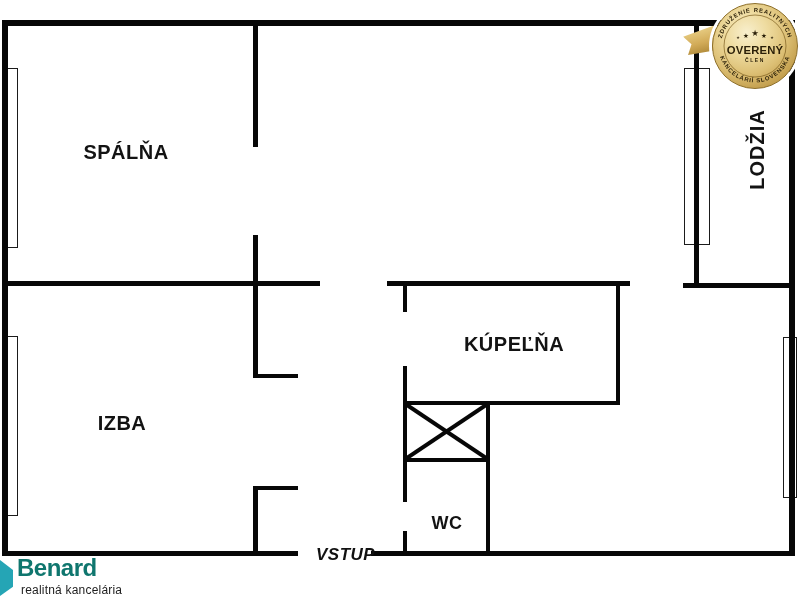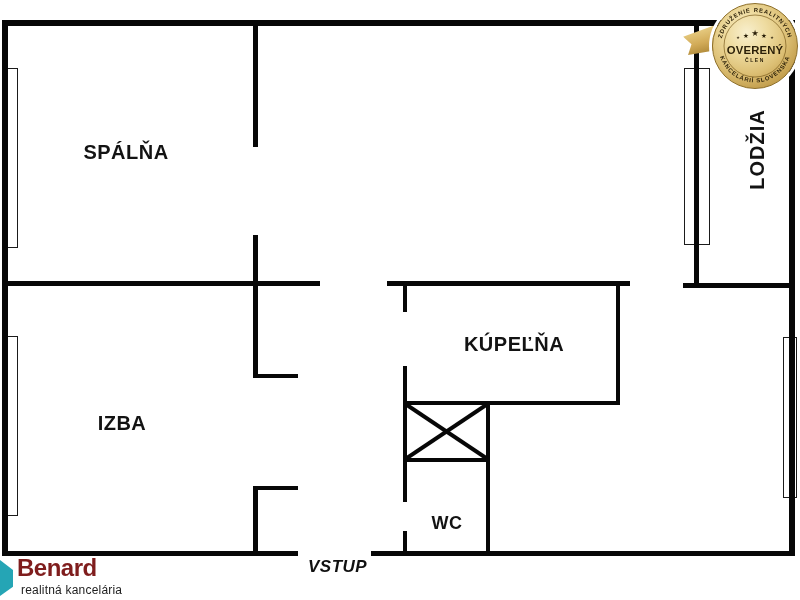--- a/index.html
+++ b/index.html
@@ -37,21 +37,21 @@
   .badge-svg{position:absolute;left:705px;top:-4px;width:100px;height:100px;}
   .badge-svg text{fill:#2a1f08;}
   
   .logo-accent{
     position:absolute;left:0;top:560px;width:13px;height:36px;
     background:#25a5b5;
     clip-path:polygon(0 0,100% 28%,100% 74%,0 100%);
   }
   .logo-name{
     position:absolute;left:17px;top:556px;font-size:24px;font-weight:700;
-    color:#7f1d1d;letter-spacing:-.5px;line-height:24px;
+    color:#0f766e;letter-spacing:-.5px;line-height:24px;
   }
   .logo-tagline{
     position:absolute;left:21px;top:583px;font-size:12px;color:#1d1d1d;letter-spacing:.2px;
   }
 </style>
 </head>
 <body>
 
 <div style="position:absolute;left:0;top:0;width:796px;height:600px;">
 
@@ -92,21 +92,21 @@
 
   <div class="wall" style="left:403px;top:462px;width:4px;height:40px;"></div>
   <div class="wall" style="left:403px;top:531px;width:4px;height:25px;"></div>
   <div class="wall" style="left:486px;top:462px;width:4px;height:94px;"></div>
 
   <div class="room-label" style="left:36px;top:141px;width:180px;">SPÁLŇA</div>
   <div class="room-label vertical" style="left:697px;top:138px;width:120px;">LODŽIA</div>
   <div class="room-label" style="left:32px;top:412px;width:180px;">IZBA</div>
   <div class="room-label" style="left:424px;top:333px;width:180px;">KÚPEĽŇA</div>
   <div class="room-label small" style="left:407px;top:497px;width:80px;margin-top:16px;">WC</div>
-  <div class="entrance-label" style="left:308px;top:545px;margin-top:12px;">VSTUP</div>
+  <div class="entrance-label" style="left:316px;top:545px;">VSTUP</div>
 </div>
 
 <div>
   <div class="badge-ribbon"></div>
   <div class="badge-circle"></div>
   <svg class="badge-svg" viewBox="0 0 100 100">
     <defs>
       <path id="arcTop" d="M 16 50 A 34 34 0 0 1 84 50"></path>
       <path id="arcBot" d="M 13.5 50 A 36.5 36.5 0 0 0 86.5 50"></path>
     </defs>

